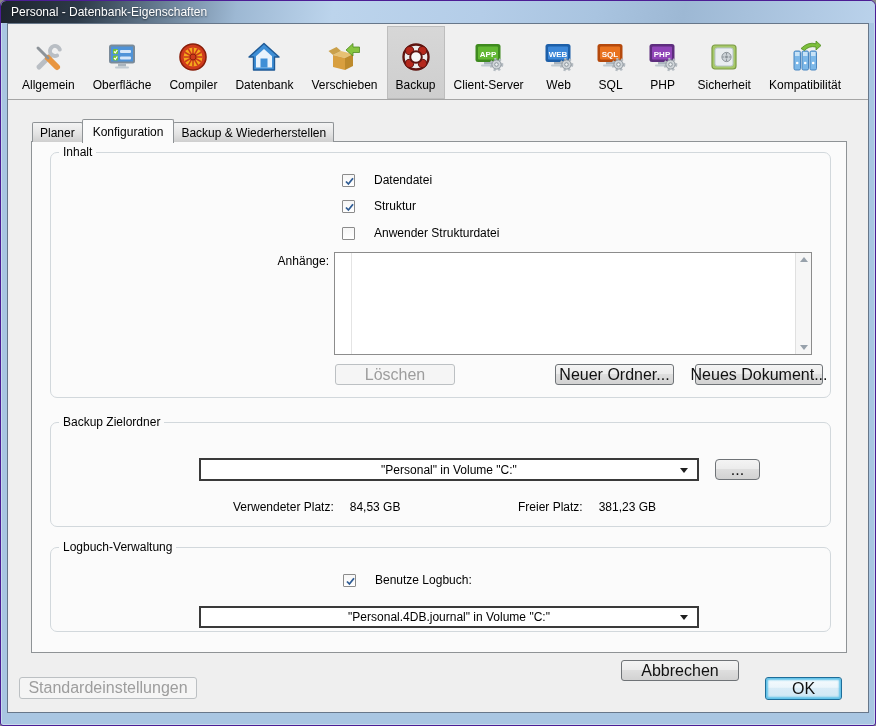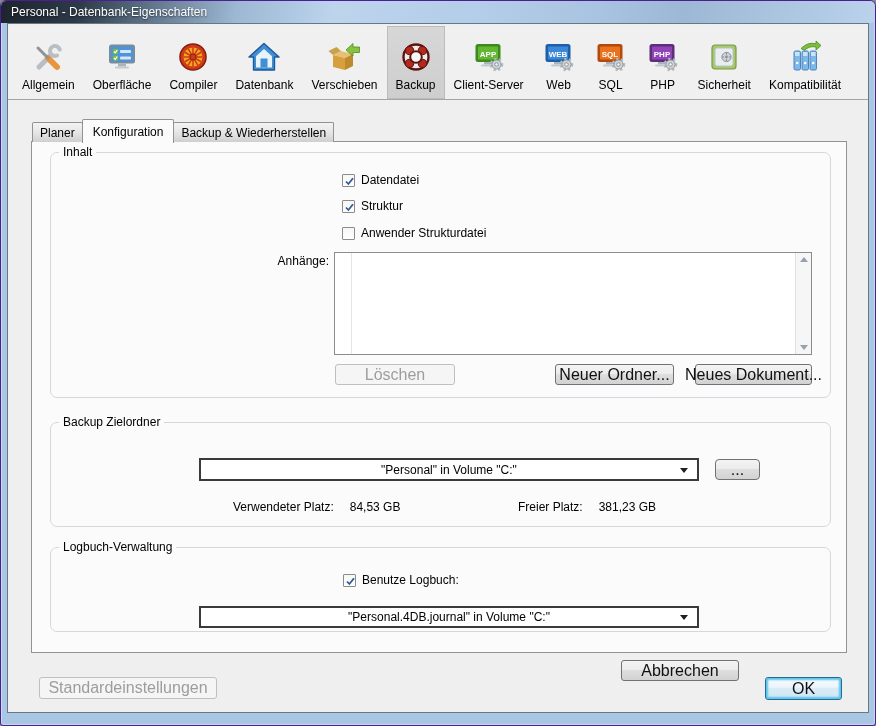--- a/index.html
+++ b/index.html
@@ -50,21 +50,21 @@
   
   .panel{
     position:absolute;left:23px;top:117px;width:816px;height:512px;
     background:#fbfbfb;border:1px solid #8f9396;z-index:1;
   }
   .groupbox{
     position:absolute;border:1px solid #d2d8dc;border-radius:7px;
   }
   .legend{position:absolute;top:-8px;left:8px;background:#fbfbfb;padding:0 4px;white-space:nowrap;}
   
-  .cbrow{position:absolute;display:flex;align-items:center;gap:6px;height:14px;}
+  .cbrow{position:absolute;display:flex;align-items:center;gap:19px;height:14px;}
   .cbox{
     width:13px;height:13px;border:1px solid #8b8b8b;border-radius:1px;
     background:linear-gradient(#f6f6f6,#ffffff);position:relative;flex:0 0 13px;
   }
   .cbox svg{position:absolute;left:0;top:0;display:none;}
   .cbox.checked svg{display:block;}
   
   .listbox{
     position:absolute;background:#fff;border:1px solid #8c8c8c;overflow:hidden;
   }
@@ -342,21 +342,21 @@
         <div class="listbox" style="left:283px;top:99px;width:478px;height:103px;">
           <div class="list-divider"></div>
           <div class="vscroll">
             <span class="tri-up"></span>
             <span class="tri-dn"></span>
           </div>
         </div>
 
         <div class="btn disabled" style="left:284px;top:211px;width:120px;height:21px;">Löschen</div>
         <div class="btn" style="left:504px;top:211px;width:119px;height:21px;">Neuer Ordner...</div>
-        <div class="btn" style="left:644px;top:211px;width:117px;height:21px;">Neues Dokument...</div>
+        <div class="btn" style="left:644px;top:211px;width:128px;height:21px;">Neues Dokument...</div>
       </div>
 
       <div class="groupbox" style="left:18px;top:280px;width:781px;height:105px;">
         <span class="legend">Backup Zielordner</span>
 
         <div class="combo" style="left:148px;top:35px;width:500px;height:23px;">
           <span>"Personal" in Volume "C:"</span>
           <span class="chev"></span>
         </div>
         <div class="btn" style="left:664px;top:36px;width:45px;height:21px;border-radius:4px;">...</div>
@@ -383,18 +383,18 @@
           <span>Benutze Logbuch:</span>
         </div>
 
         <div class="combo" style="left:148px;top:58px;width:500px;height:22px;">
           <span>"Personal.4DB.journal" in Volume "C:"</span>
           <span class="chev"></span>
         </div>
       </div>
     </div>
 
-    <div class="btn disabled" style="left:31px;top:653px;width:178px;height:22px;">Standardeinstellungen</div>
+    <div class="btn disabled" style="left:11px;top:653px;width:178px;height:22px;">Standardeinstellungen</div>
     <div class="btn" style="left:613px;top:636px;width:118px;height:21px;">Abbrechen</div>
     <div class="btn default" style="left:757px;top:653px;width:77px;height:23px;">OK</div>
 
   </div>
 </div>
 
 </body></html>

